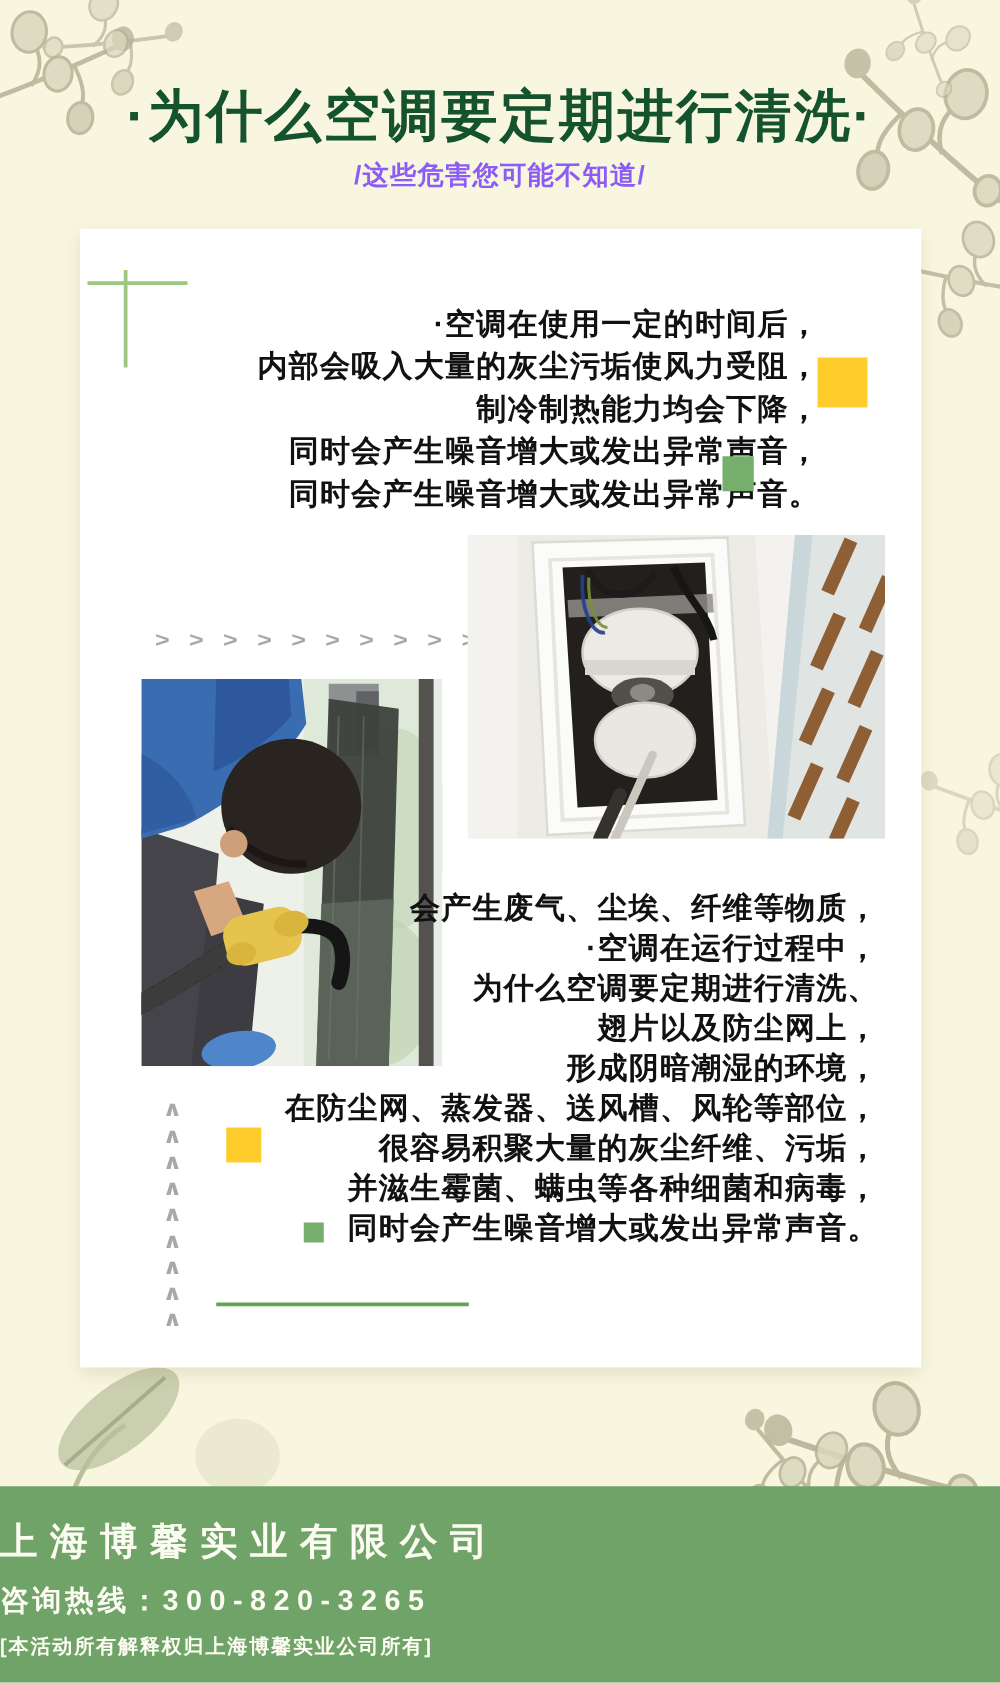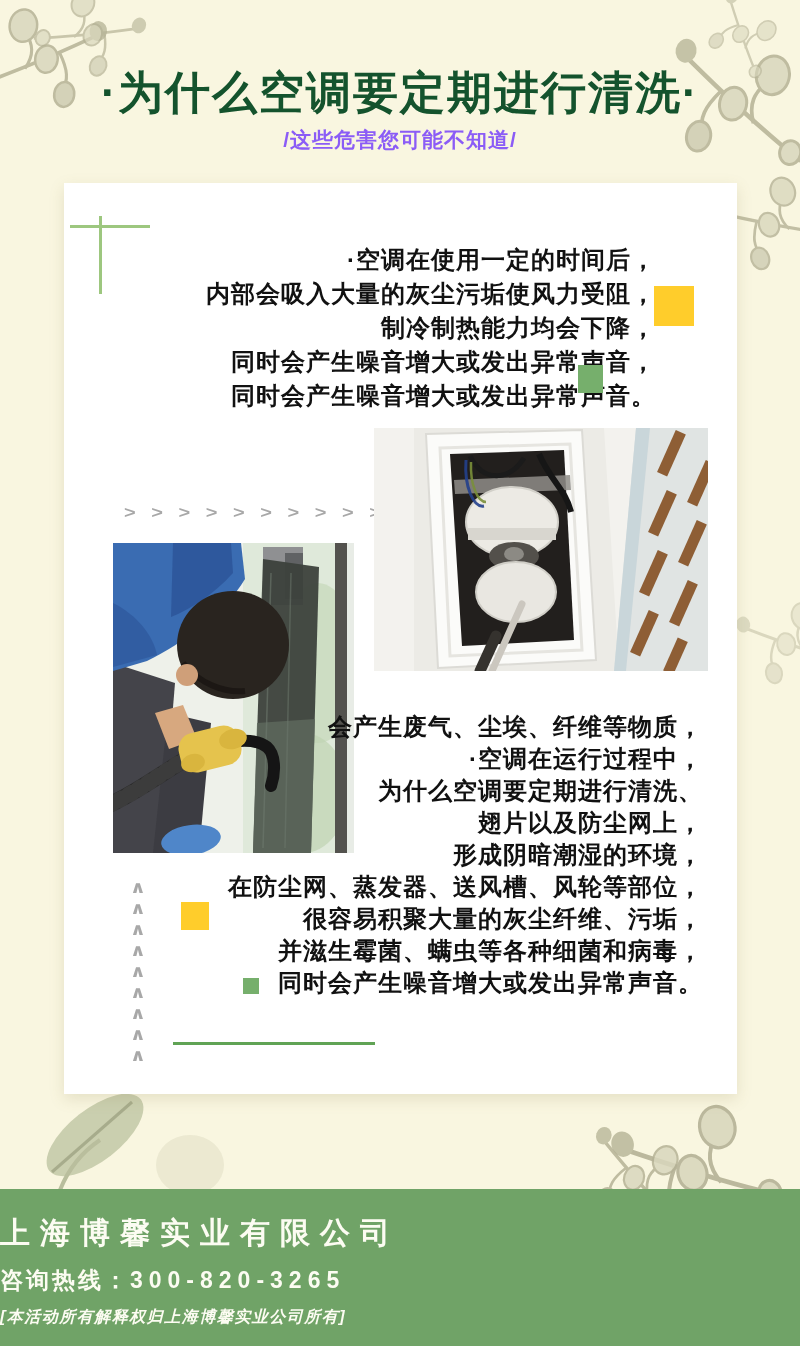--- a/index.html
+++ b/index.html
@@ -55,21 +55,21 @@
   .photo-left{left:49px;top:360px;width:241px;height:310px;}
   .photo-right{left:310px;top:245px;width:334px;height:243px;}
 
   
   .footer{position:absolute;left:0;top:1189px;width:800px;height:191px;
           background:var(--footer-bg,#70A367);color:var(--footer-text,#FCFCF2);
           text-align:left;}
   .footer .company{margin:0;padding-top:24px;font-size:30px;font-weight:800;letter-spacing:10px;}
   .footer .hotline{margin-top:11px;font-size:23px;font-weight:700;letter-spacing:3px;}
   .footer .hotline .number{letter-spacing:6px;}
-  .footer .disclaimer{margin-top:11px;font-size:16px;font-weight:700;font-style:italic;letter-spacing:1.5px;}
+  .footer .disclaimer{margin-top:11px;font-size:16px;font-weight:700;letter-spacing:1.5px;}
 </style>
 </head>
 <body>
 
 <div class="poster">
 
   <svg class="bg-decor" width="800" height="1346" viewBox="0 0 800 1346" aria-hidden="true">
     <defs>
       <g id="spray">
         <path d="M0,62 C28,48 58,30 92,8" fill="none" stroke="#B5B296" stroke-width="3"></path>

